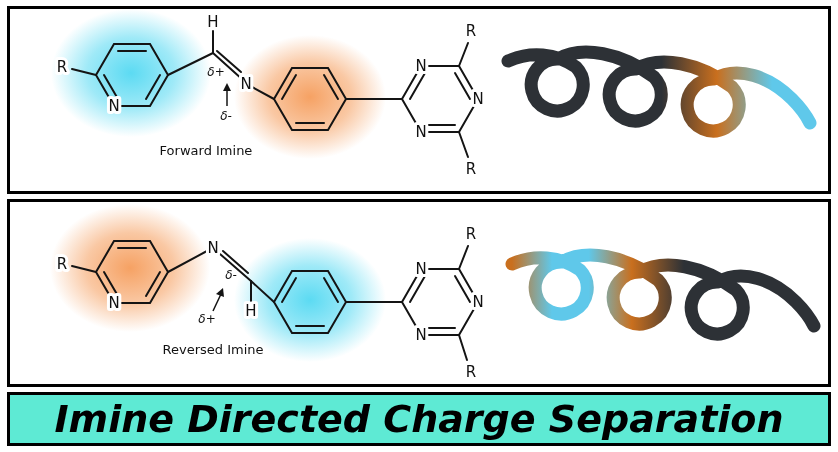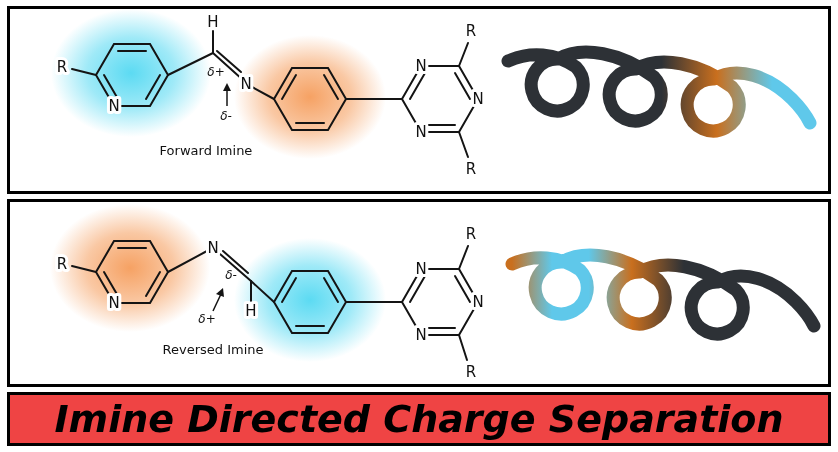--- a/index.html
+++ b/index.html
@@ -14,21 +14,21 @@
     padding: 6px 7px;
     display: flex; flex-direction: column; gap: 5px;
     box-sizing: border-box;
   }
   .panel {
     border: 3px solid #000; background: #fff;
     height: 188px; box-sizing: border-box;
   }
   .panel svg { display: block; width: 100%; height: 100%; }
   .titlebar {
-    border: 3px solid #000; background: #ef4444;
+    border: 3px solid #000; background: #5eead4;
     flex: 1; display: flex; align-items: center; justify-content: center;
     box-sizing: border-box;
   }
   .title {
     font-style: italic; font-weight: bold;
     font-size: 38px; color: #000; white-space: nowrap;
   }
   .bond { stroke: #141414; stroke-width: 2; fill: none; stroke-linecap: round; }
   .thin  { stroke: #141414; stroke-width: 1.5; fill: none; }
   .atom {

